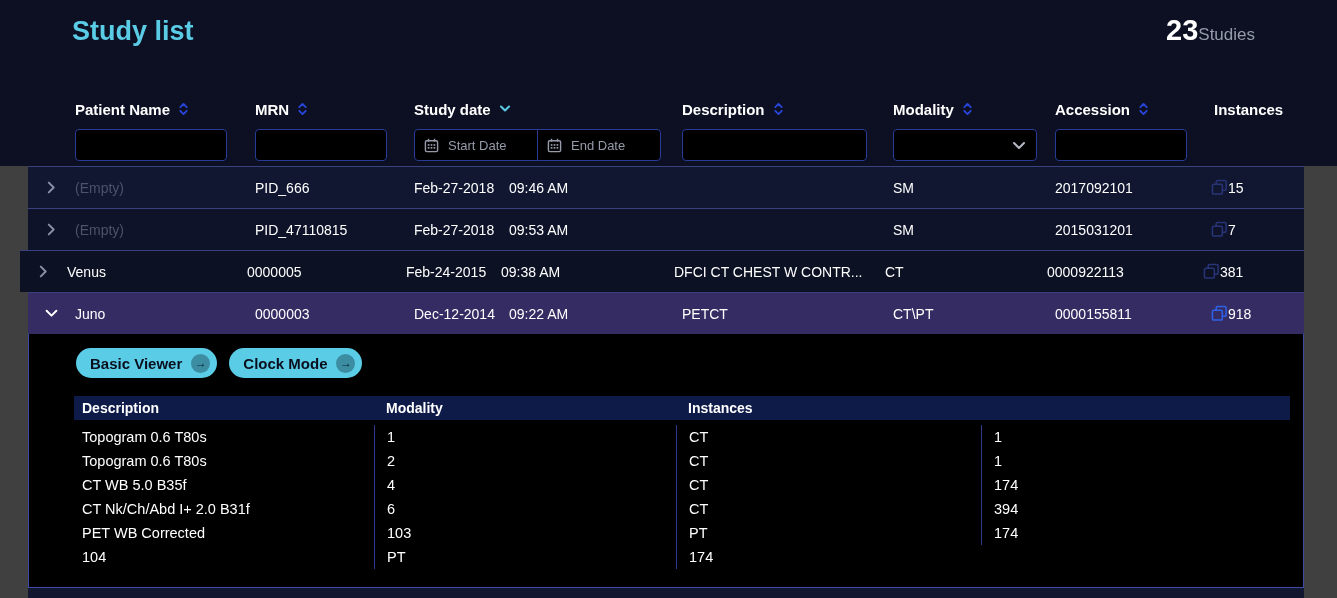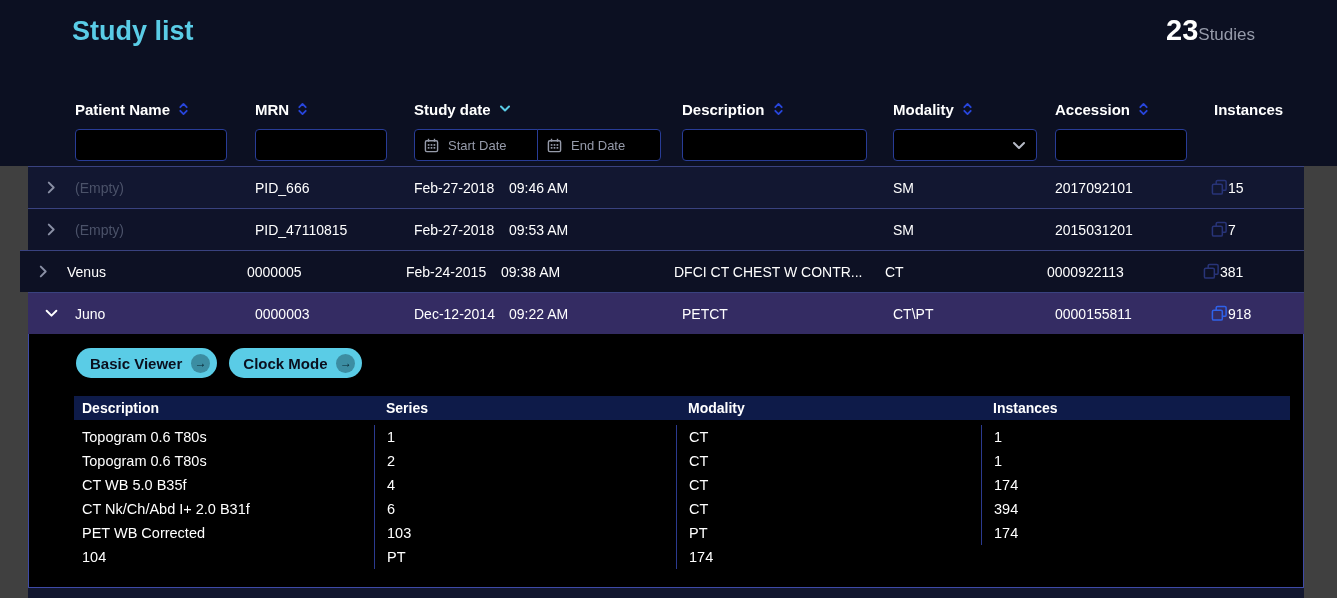--- a/index.html
+++ b/index.html
@@ -331,21 +331,20 @@
       </button>
       <button class="viewer-btn">
         <span>Clock Mode</span>
         <span class="arrow-circle">→</span>
       </button>
     </div>
 
     <div class="stable">
       <div class="sthead">
         <div class="hc">Description</div>
-        <div class="hc">Series</div>
         <div class="hc">Modality</div>
         <div class="hc">Instances</div>
       </div>
       <div class="stbody">
         <div class="srow">
           <div class="bc">Topogram 0.6 T80s</div>
           <div class="bc">1</div>
           <div class="bc">CT</div>
           <div class="bc">1</div>
         </div>

